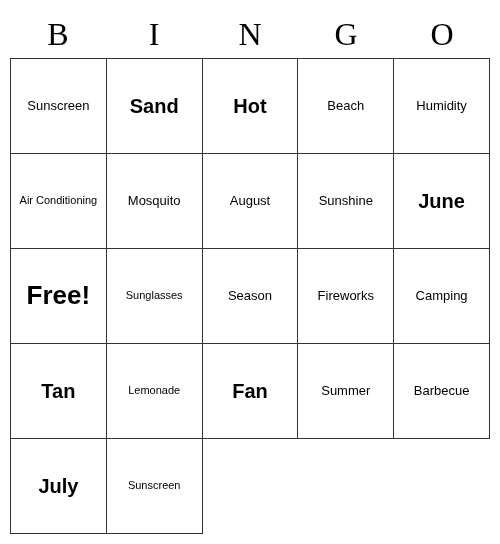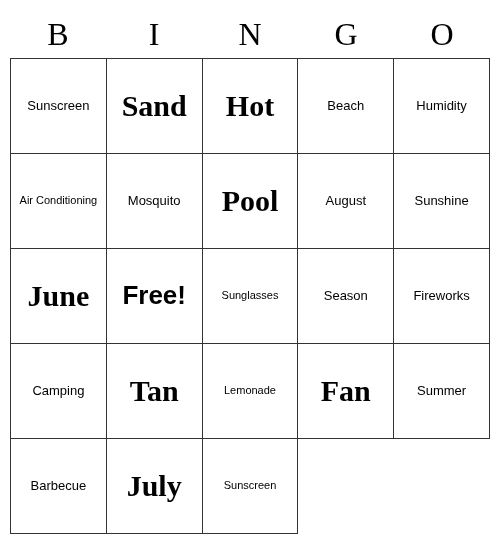--- a/index.html
+++ b/index.html
@@ -65,23 +65,22 @@
       line-height: 1.2;
     }
 
     .cell-text.large {
       font-size: 26px;
       font-weight: bold;
       text-align: right;
     }
 
     .cell-text.xlarge {
-      font-size: 30px;
+      font-size: 20px;
       font-weight: bold;
-      font-family: Liberation Serif, serif;
     }
 
     .cell-text.medium {
       font-size: 20px;
       font-weight: bold;
     }
 
     .cell-text.small {
       font-size: 11px;
     }
@@ -111,23 +110,20 @@
         <span class="cell-text">Beach</span>
       </div>
       <div class="bingo-cell">
         <span class="cell-text">Humidity</span>
       </div>
       <div class="bingo-cell">
         <span class="cell-text small">Air Conditioning</span>
       </div>
       <div class="bingo-cell">
         <span class="cell-text">Mosquito</span>
-      </div>
-      <div class="bingo-cell">
-        <span class="cell-text xlarge">Pool</span>
       </div>
       <div class="bingo-cell">
         <span class="cell-text">August</span>
       </div>
       <div class="bingo-cell">
         <span class="cell-text">Sunshine</span>
       </div>
       <div class="bingo-cell">
         <span class="cell-text xlarge">June</span>
       </div>

